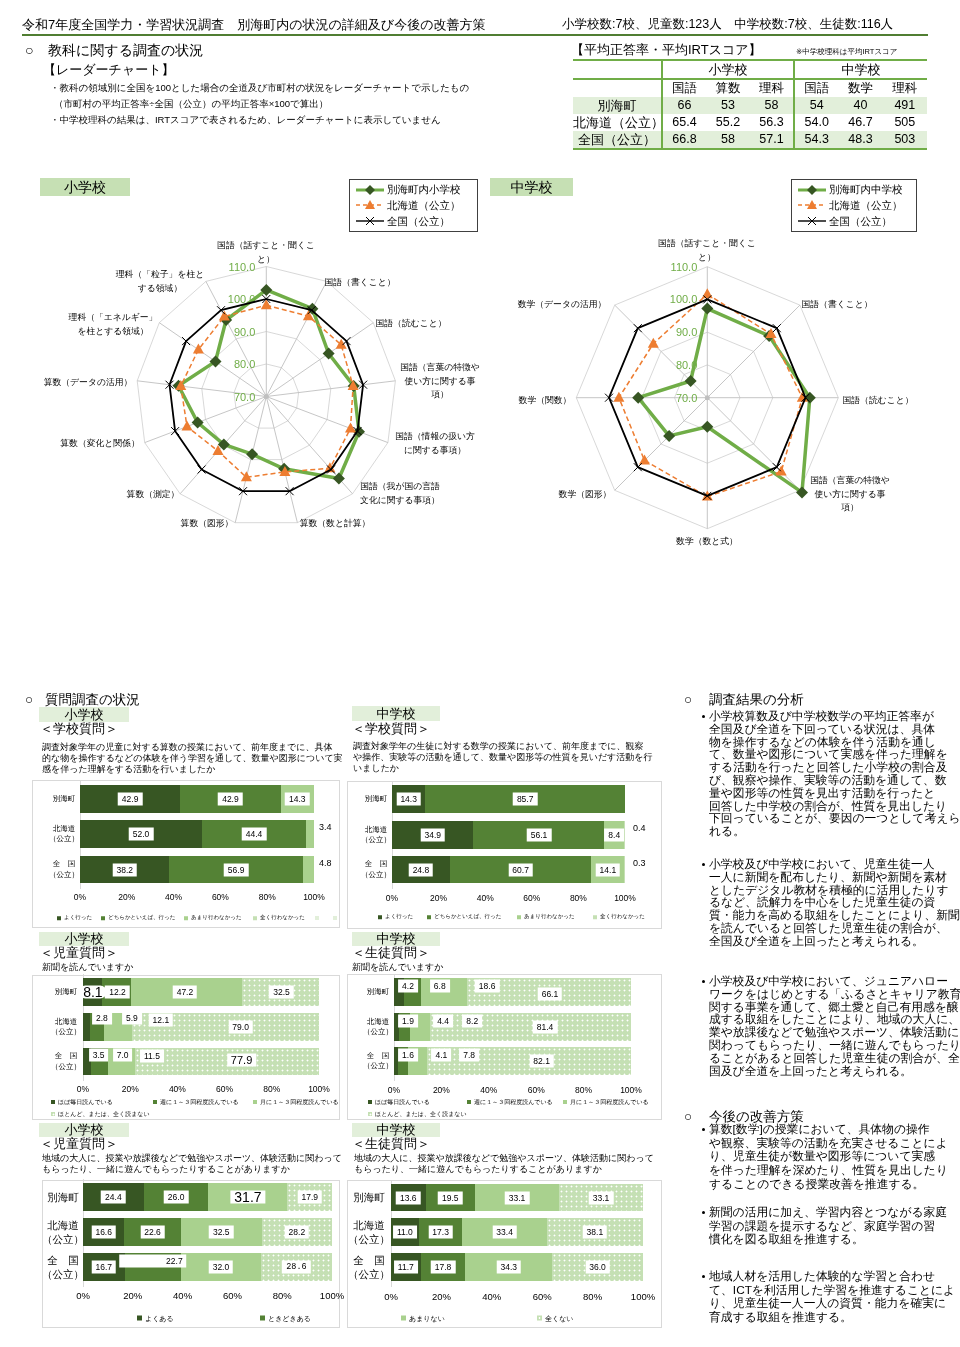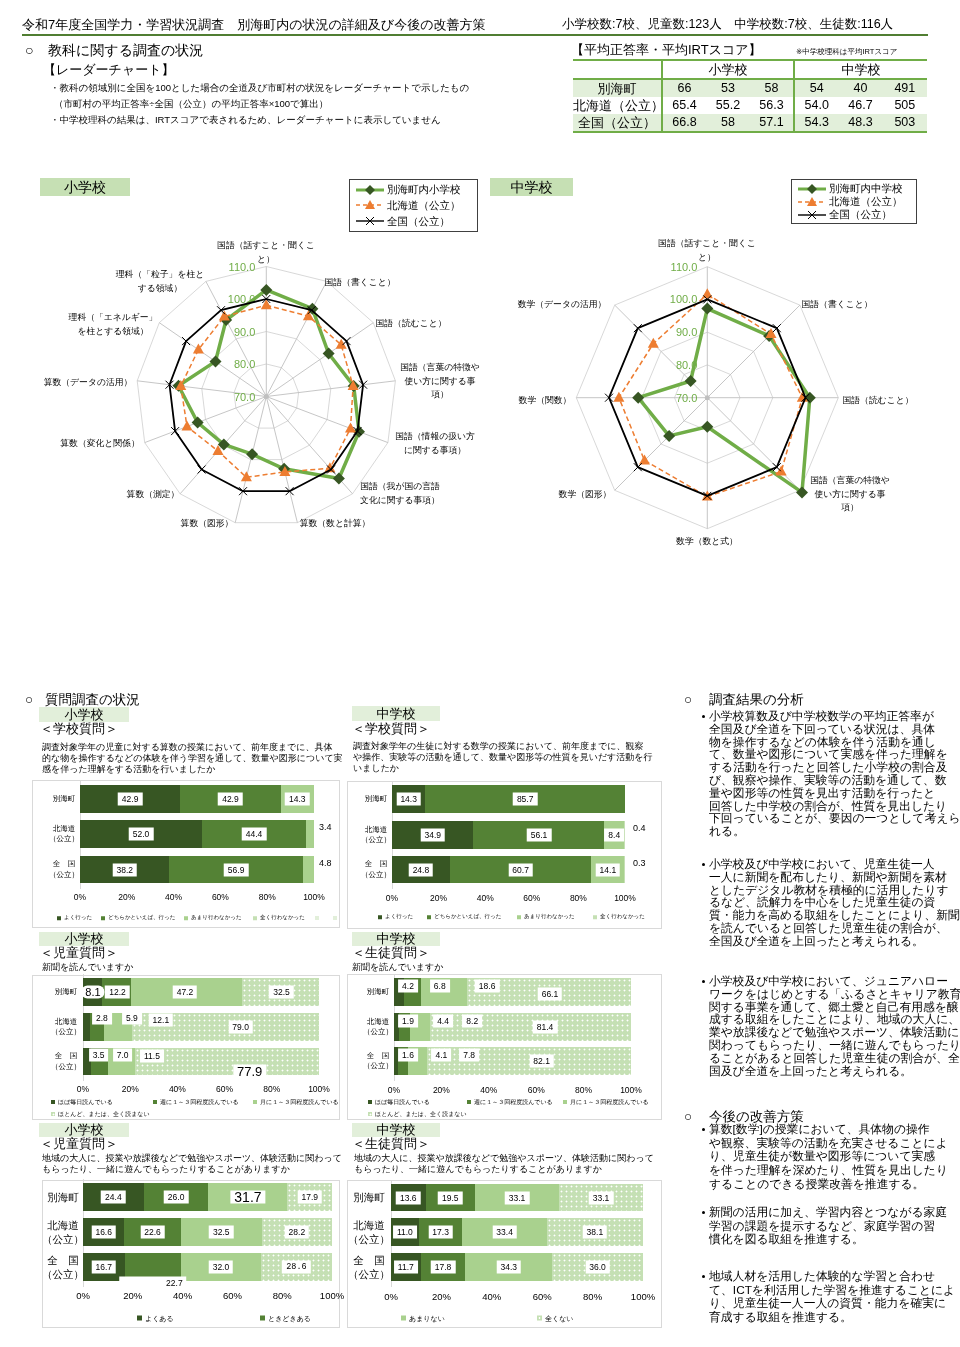--- a/index.html
+++ b/index.html
@@ -79,20 +79,29 @@
         <col style="width:44.3px">
         <col style="width:44.3px">
         <col style="width:44.4px">
       </colgroup>
     <tbody>
         <tr class="h1">
       <td class="sep"></td>
       <td colspan="3" class="sep">小学校</td>
       <td colspan="3">中学校</td>
     </tr>
+    <tr>
+      <td class="sep"></td>
+      <td>国語</td>
+      <td>算数</td>
+      <td class="sep">理科</td>
+      <td>国語</td>
+      <td>数学</td>
+      <td>理科</td>
+    </tr>
     <tr class="shade">
       <td class="sep rowlab">別海町</td>
       <td>66</td>
       <td>53</td>
       <td class="sep">58</td>
       <td>54</td>
       <td>40</td>
       <td>491</td>
     </tr>
     <tr>
@@ -136,21 +145,21 @@
     </div>
     <div class="row">
       <svg width="28" height="10">
           <line x1="0" y1="5" x2="28" y2="5" stroke="#000" stroke-width="1.4"></line>
           <path d="M10 1L18 9M10 9L18 1" stroke="#000" stroke-width="1"></path>
         </svg>
       <span>全国（公立）</span>
     </div>
   </div>
 
-  <div class="abs radar-legend" style="left:791px;top:179px;width:126px;height:45px">
+  <div class="abs radar-legend" style="left:791px;top:179px;width:126px;height:53px">
     <div class="row">
       <svg width="28" height="10">
           <line x1="0" y1="5" x2="28" y2="5" stroke="#70ad47" stroke-width="3"></line>
           <polygon points="14,0 19,5 14,10 9,5" fill="#375623"></polygon>
         </svg>
       <span>別海町内中学校</span>
     </div>
     <div class="row">
       <svg width="28" height="10">
           <line x1="0" y1="5" x2="28" y2="5" stroke="#ed7d31" stroke-width="1.5" stroke-dasharray="4 3"></line>
@@ -458,21 +467,21 @@
     </div>
   <div class="chart-box" id="bar-4" style="left: 32px; top: 975px; width: 308px; height: 145px;">
       <div class="ax" style="left: 50px; top: -2px; height: 107px;"></div>
       <div class="cat" style="left: 4px; top: 2px; width: 58px; height: 28px; font-size: 7.5px;">
         <div class="cat-ln">別海町</div>
       </div>
       <div class="seg" style="left: 50px; top: 2px; width: 19.116px; height: 28px; background-color: rgb(55, 86, 35);"></div>
       <div class="seg" style="left: 69.116px; top: 2px; width: 28.792px; height: 28px; background-color: rgb(84, 130, 53);"></div>
       <div class="seg" style="left: 97.908px; top: 2px; width: 111.392px; height: 28px; background-color: rgb(169, 209, 142);"></div>
       <div class="seg dots" style="left: 209.3px; top: 2px; width: 76.7px; height: 28px; background-color: rgb(197, 224, 180);"></div>
-      <div class="vl" style="left: 59.912px; top: 16px; font-size: 11px; border-radius: 6px;">8.1</div>
+      <div class="vl" style="left: 59.912px; top: 16px; font-size: 14px; border-radius: 6px;">8.1</div>
       <div class="vl" style="left: 84.456px; top: 16px; font-size: 8.5px;">12.2</div>
       <div class="vl" style="left: 151.952px; top: 16px; font-size: 8.5px;">47.2</div>
       <div class="vl" style="left: 248.476px; top: 16px; font-size: 8.5px;">32.5</div>
       <div class="cat" style="left: 4px; top: 37px; width: 58px; height: 28px; font-size: 7.5px;">
         <div class="cat-ln">北海道</div>
         <div class="cat-ln">（公立）</div>
       </div>
       <div class="seg" style="left: 50px; top: 37px; width: 6.62124px; height: 28px; background-color: rgb(55, 86, 35);"></div>
       <div class="seg" style="left: 56.6212px; top: 37px; width: 13.9519px; height: 28px; background-color: rgb(84, 130, 53);"></div>
       <div class="seg" style="left: 70.5731px; top: 37px; width: 28.6132px; height: 28px; background-color: rgb(169, 209, 142);"></div>
@@ -485,21 +494,21 @@
         <div class="cat-ln">全　国</div>
         <div class="cat-ln">（公立）</div>
       </div>
       <div class="seg" style="left: 50px; top: 72px; width: 8.26827px; height: 27px; background-color: rgb(55, 86, 35);"></div>
       <div class="seg" style="left: 58.2683px; top: 72px; width: 16.5365px; height: 27px; background-color: rgb(84, 130, 53);"></div>
       <div class="seg" style="left: 74.8048px; top: 72px; width: 27.1672px; height: 27px; background-color: rgb(169, 209, 142);"></div>
       <div class="seg dots" style="left: 101.972px; top: 72px; width: 184.028px; height: 27px; background-color: rgb(197, 224, 180);"></div>
       <div class="vl" style="left: 65.576px; top: 78.5px; font-size: 8.5px;">3.5</div>
       <div class="vl" style="left: 89.648px; top: 78.5px; font-size: 8.5px;">7.0</div>
       <div class="vl" style="left: 118.912px; top: 79.5px; font-size: 8.5px;">11.5</div>
-      <div class="vl" style="left: 208.592px; top: 95px; font-size: 13px; margin-left: 8px;">77.9</div>
+      <div class="vl" style="left: 208.592px; top: 84px; font-size: 11px;">77.9</div>
       <div class="tick" style="left: 35px; top: 107px; font-size: 8.5px;">0%</div>
       <div class="tick" style="left: 82.2px; top: 107px; font-size: 8.5px;">20%</div>
       <div class="tick" style="left: 129.4px; top: 107px; font-size: 8.5px;">40%</div>
       <div class="tick" style="left: 176.6px; top: 107px; font-size: 8.5px;">60%</div>
       <div class="tick" style="left: 223.8px; top: 107px; font-size: 8.5px;">80%</div>
       <div class="tick" style="left: 271px; top: 107px; font-size: 8.5px;">100%</div>
       <div class="lg" style="left: 18px; top: 126px; font-size: 6px;">
         <div class="sw" style="width: 4px; height: 4px; background-color: rgb(55, 86, 35);"></div>
         <div class="lgt">ほぼ毎日読んでいる</div>
       </div>
@@ -616,21 +625,21 @@
       <div class="vl" style="left: 253.856px; top: 51px; font-size: 8.5px;">28.2</div>
       <div class="cat" style="left: -9px; top: 72px; width: 58px; height: 28px; font-size: 10.5px;">
         <div class="cat-ln">全　国</div>
         <div class="cat-ln">（公立）</div>
       </div>
       <div class="seg" style="left: 40px; top: 72px; width: 41.583px; height: 28px; background-color: rgb(55, 86, 35);"></div>
       <div class="seg" style="left: 81.583px; top: 72px; width: 56.523px; height: 28px; background-color: rgb(84, 130, 53);"></div>
       <div class="seg" style="left: 138.106px; top: 72px; width: 79.68px; height: 28px; background-color: rgb(169, 209, 142);"></div>
       <div class="seg dots" style="left: 217.786px; top: 72px; width: 71.214px; height: 28px; background-color: rgb(197, 224, 180);"></div>
       <div class="vl" style="left: 60.7915px; top: 86px; font-size: 8.5px;">16.7</div>
-      <div class="vl" style="left: 109.844px; top: 102px; font-size: 8.5px; padding-left: 47px;">22.7</div>
+      <div class="vl" style="left: 109.844px; top: 80px; font-size: 8.5px; padding-left: 47px;">22.7</div>
       <div class="vl" style="left: 177.946px; top: 86px; font-size: 8.5px;">32.0</div>
       <div class="vl" style="left: 253.393px; top: 86px; font-size: 8.5px; font-family: Liberation Mono, monospace;">28.6</div>
       <div class="tick" style="left: 25px; top: 109px; font-size: 9.5px;">0%</div>
       <div class="tick" style="left: 74.8px; top: 109px; font-size: 9.5px;">20%</div>
       <div class="tick" style="left: 124.6px; top: 109px; font-size: 9.5px;">40%</div>
       <div class="tick" style="left: 174.4px; top: 109px; font-size: 9.5px;">60%</div>
       <div class="tick" style="left: 224.2px; top: 109px; font-size: 9.5px;">80%</div>
       <div class="tick" style="left: 274px; top: 109px; font-size: 9.5px;">100%</div>
       <div class="lg" style="left: 94px; top: 137px; font-size: 7px;">
         <div class="sw" style="width: 5px; height: 5px; background-color: rgb(55, 86, 35);"></div>

